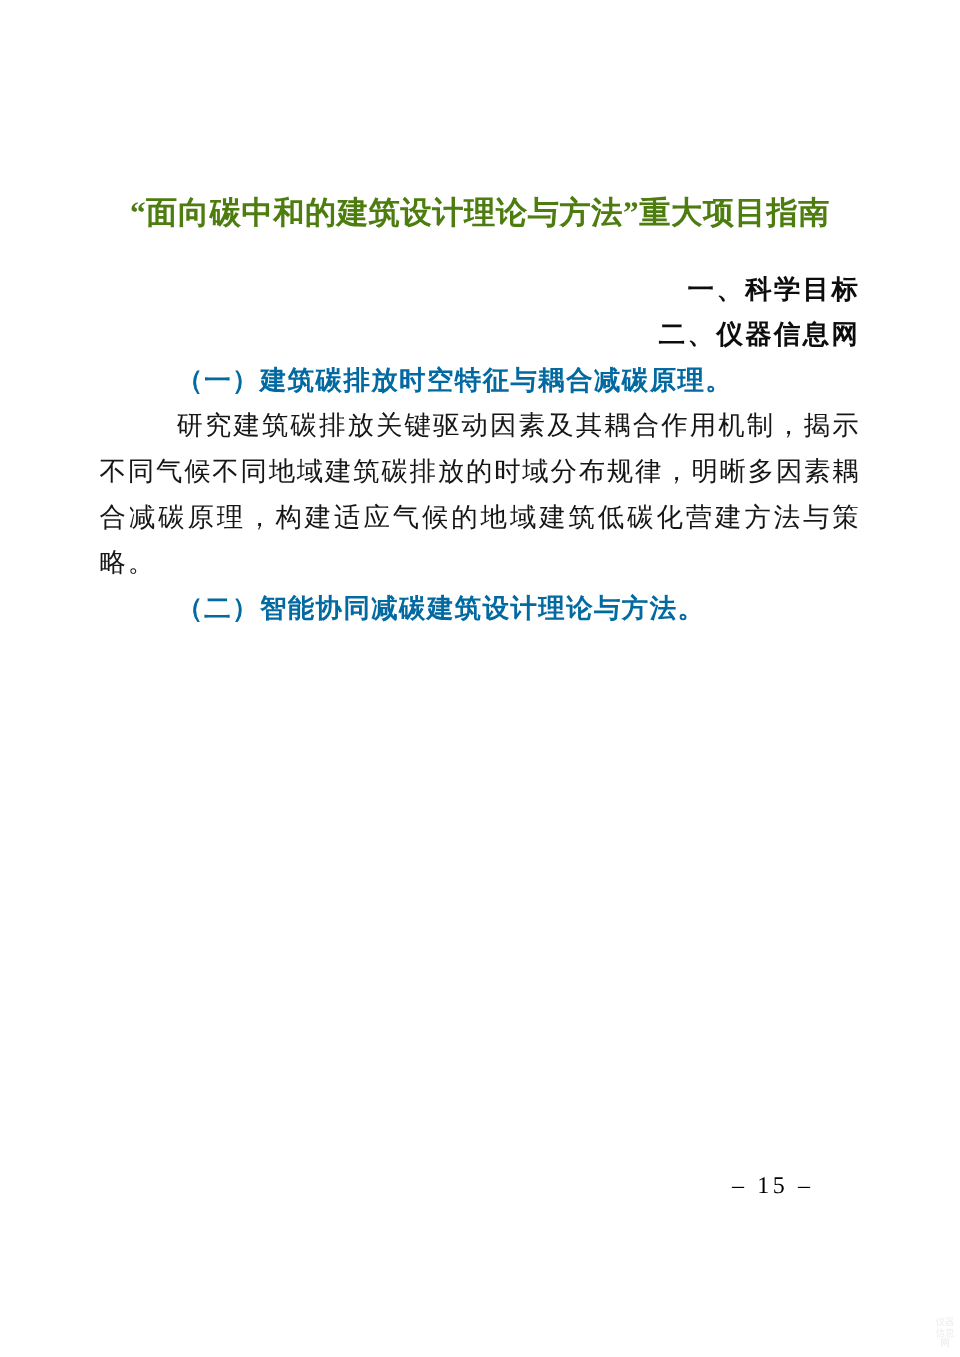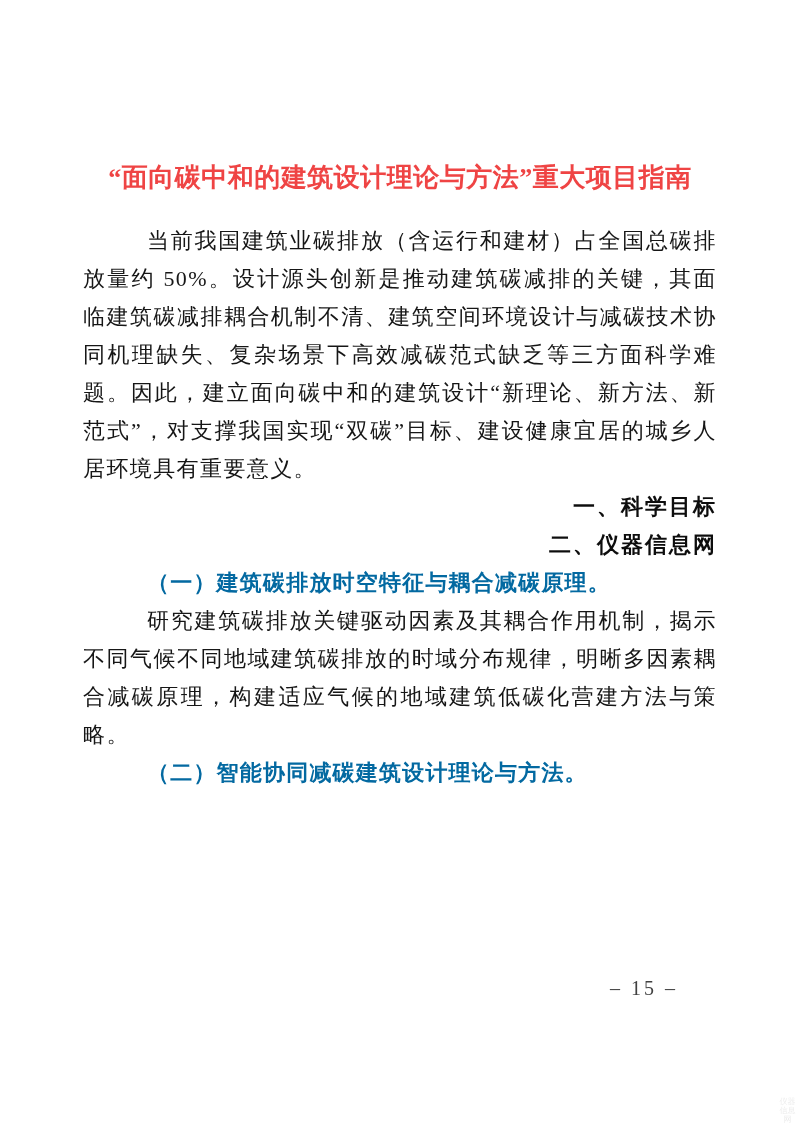--- a/index.html
+++ b/index.html
@@ -21,21 +21,21 @@
   .doc-title {
     position: absolute;
     top: 143px;
     left: 0;
     right: 0;
     text-align: center;
     font-size: 26px;
     line-height: 36px;
     font-weight: bold;
     letter-spacing: 0.5px;
-    color: #ef4444;
+    color: #4d7c0f;
   }
   .content {
     position: absolute;
     top: 222px;
     left: 83px;
     width: 634px;
     font-size: 22px;
     line-height: 38px;
     letter-spacing: 1.4px;
     text-align: justify;
@@ -69,21 +69,21 @@
     color: #0369a1;
     text-align: left;
   }
   .page-number {
     position: absolute;
     top: 977px;
     right: 122px;
     font-family: "Liberation Serif", "DejaVu Serif", serif;
     font-size: 20px;
     letter-spacing: 3px;
-    color: #404040;
+    color: #000000;
   }
   .watermark {
     position: absolute;
     right: 1px;
     bottom: 7px;
     width: 23px;
     font-family: "Liberation Sans", "DejaVu Sans", sans-serif;
     font-size: 8px;
     line-height: 9px;
     text-align: center;
@@ -93,21 +93,20 @@
 </style>
 </head>
 <body>
 
 <div class="page">
 
   <h1 class="doc-title">“面向碳中和的建筑设计理论与方法”重大项目指南</h1>
 
   <div class="content">
 
-    <p class="body-para">当前我国建筑业碳排放（含运行和建材）占全国总碳排放量约 50%。设计源头创新是推动建筑碳减排的关键，其面临建筑碳减排耦合机制不清、建筑空间环境设计与减碳技术协同机理缺失、复杂场景下高效减碳范式缺乏等三方面科学难题。因此，建立面向碳中和的建筑设计“新理论、新方法、新范式”，对支撑我国实现“双碳”目标、建设健康宜居的城乡人居环境具有重要意义。</p>
 
     <h2 class="sec-heading">一、科学目标</h2>
 
 
     <h2 class="sec-heading">二、仪器信息网</h2>
 
     <h3 class="sub-heading">（一）建筑碳排放时空特征与耦合减碳原理。</h3>
 
     <p class="body-para">研究建筑碳排放关键驱动因素及其耦合作用机制，揭示不同气候不同地域建筑碳排放的时域分布规律，明晰多因素耦合减碳原理，构建适应气候的地域建筑低碳化营建方法与策略。</p>
 

